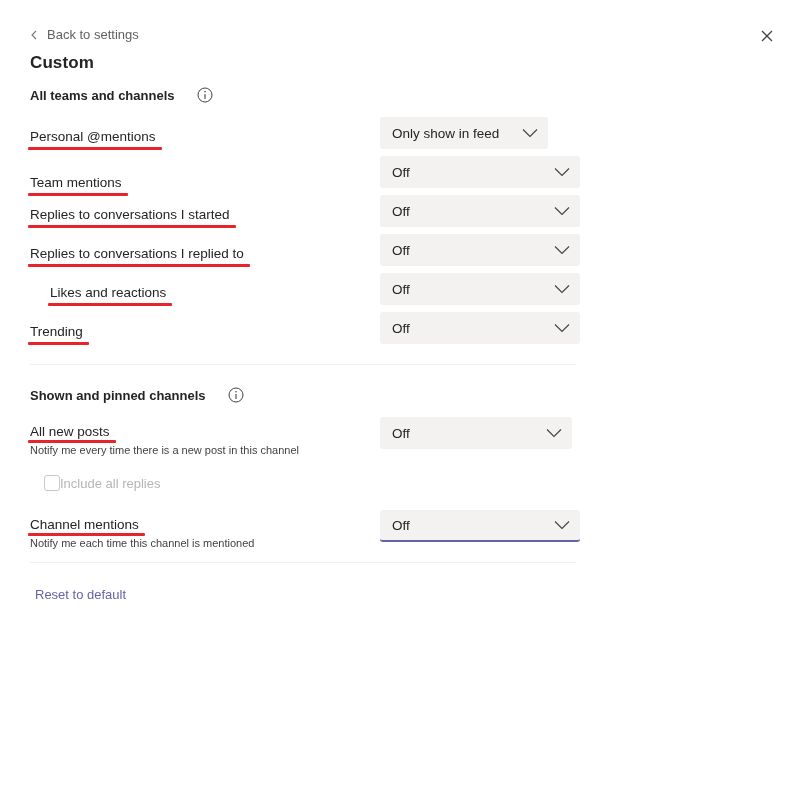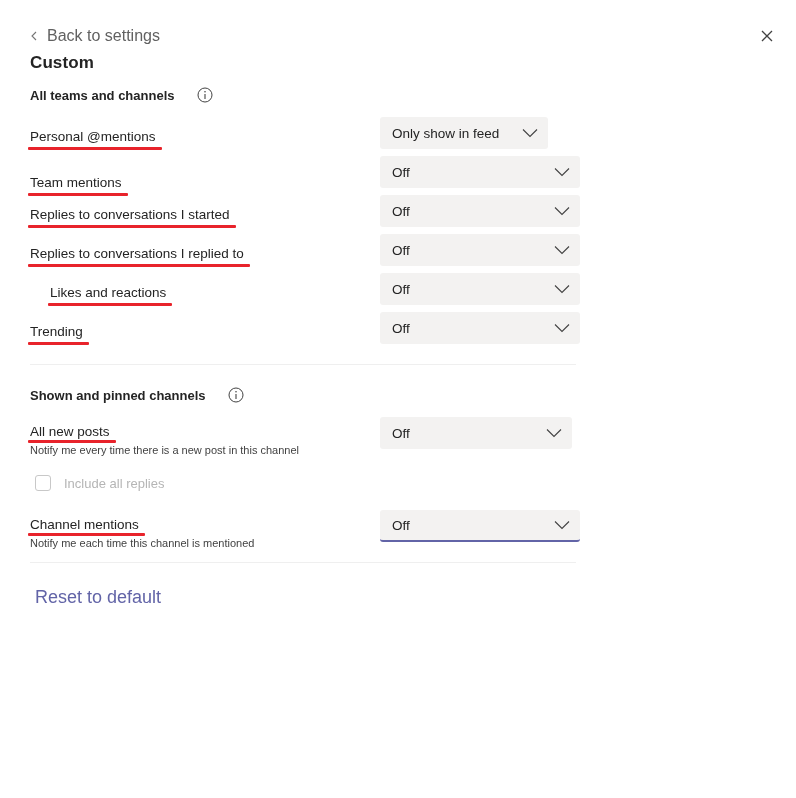--- a/index.html
+++ b/index.html
@@ -1,43 +1,43 @@
 <!DOCTYPE html>
 <html><head>
   <meta charset="utf-8">
   <style>
     * { box-sizing: border-box; margin: 0; padding: 0; }
     html, body { width: 796px; height: 798px; background: #ffffff; overflow: hidden; }
     body { font-family: "Liberation Sans", "DejaVu Sans", sans-serif; color: #242424; position: relative; }
 
-    .back-link { position: absolute; left: 30px; top: 27px; display: flex; align-items: center; gap: 9px; font-size: 16px; color: #616161; cursor: pointer; }
+    .back-link { position: absolute; left: 30px; top: 27px; display: flex; align-items: center; gap: 9px; font-size: 13px; color: #616161; cursor: pointer; }
     .back-link svg { width: 8px; height: 10px; }
     .close-btn { position: absolute; left: 759px; top: 28px; width: 16px; height: 16px; cursor: pointer; }
 
     .page-title { position: absolute; left: 30px; top: 53px; font-size: 17px; font-weight: bold; color: #242424; letter-spacing: 0.1px; }
 
     .section-title { position: absolute; left: 30px; font-size: 13px; font-weight: bold; color: #242424; display: flex; align-items: center; gap: 22px; }
     .info-icon { width: 16px; height: 16px; }
 
     .row-label { position: absolute; left: 30px; font-size: 13.5px; color: #242424; white-space: nowrap; }
     .row-label .text { display: inline-block; position: relative; }
     .underline { position: absolute; left: -2px; right: -6px; bottom: -6px; height: 3px; background: #e8232b; border-radius: 1px; }
 
     .row-desc { position: absolute; left: 30px; font-size: 11px; color: #424242; white-space: nowrap; }
 
     .dropdown { position: absolute; height: 32px; background: #f3f2f1; border-radius: 3px; display: flex; align-items: center; justify-content: space-between; padding: 0 10px 0 12px; font-size: 13.5px; color: #242424; cursor: pointer; }
     .dropdown svg { width: 16px; height: 10px; }
     .dropdown.focused { border-bottom: 2px solid #6264a7; }
 
     .divider { position: absolute; left: 30px; width: 546px; height: 1px; background: #efefef; }
 
-    .checkbox-row { position: absolute; left: 35px; top: 475px; display: flex; align-items: center; gap: 13px; font-size: 13px; color: #b5b5b5; }
+    .checkbox-row { position: absolute; left: 44px; top: 475px; display: flex; align-items: center; font-size: 13px; color: #b5b5b5; }
     .checkbox { width: 16px; height: 16px; border: 1px solid #c8c8c8; border-radius: 3px; background: #fff; }
 
-    .reset-link { position: absolute; left: 35px; top: 587px; font-size: 18px; color: #6264a7; cursor: pointer; }
+    .reset-link { position: absolute; left: 35px; top: 587px; font-size: 13px; color: #6264a7; cursor: pointer; }
   </style>
 </head>
 <body>
 
 <div class="back-link">
   <svg viewBox="0 0 8 10">
       <path d="M6 1 L2 5 L6 9" fill="none" stroke="#757575" stroke-width="1.1"></path>
     </svg>
   <span>Back to settings</span>
 </div>

